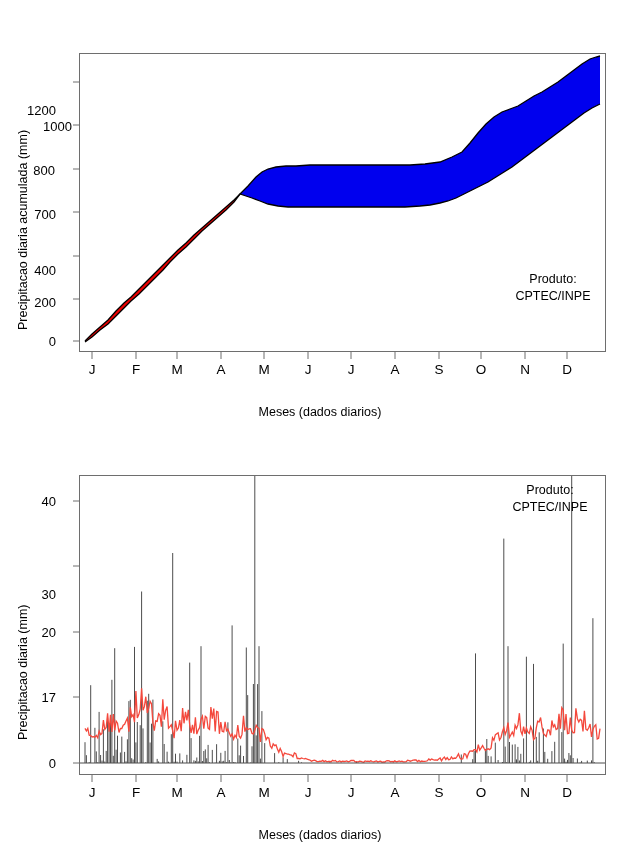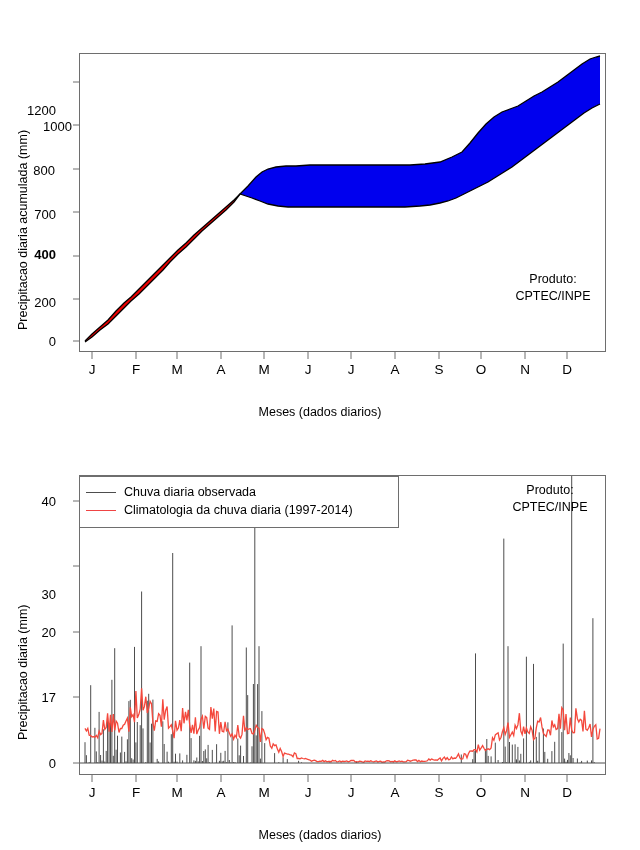--- a/index.html
+++ b/index.html
@@ -114,21 +114,21 @@
 
 <div class="figure" id="panel-top">
 
 
   <div class="axis-title-y" style="left:16px; top:330px;">Precipitacao diaria acumulada (mm)</div>
 
   <div class="tick-label-y" style="left:8px; top:76px;  width:48px;margin-top:28px;">1200</div>
   <div class="tick-label-y" style="left:24px; top:120px; width:48px;">1000</div>
   <div class="tick-label-y" style="left:7px; top:164px; width:48px;">800</div>
   <div class="tick-label-y" style="left:8px; top:208px; width:48px;">700</div>
-  <div class="tick-label-y" style="left:8px; top:248px; width:48px;font-weight:bold;">400</div>
+  <div class="tick-label-y" style="left:8px; top:264px; width:48px;">400</div>
   <div class="tick-label-y" style="left:8px; top:296px; width:48px;">200</div>
   <div class="tick-label-y" style="left:8px; top:335px; width:48px;">0</div>
 
   <svg class="plot-svg" width="640" height="430" viewBox="0 0 640 430">
 
     <rect x="79.5" y="53.5" width="526" height="298" fill="none" stroke="#6e6e6e" stroke-width="1"></rect>
 
     <g stroke="#6e6e6e" stroke-width="1">
       <line x1="73" y1="82" x2="79.5" y2="82"></line>
       <line x1="73" y1="125" x2="79.5" y2="125"></line>
@@ -413,34 +413,20 @@
         <line x1="591.5" y1="333" x2="591.5" y2="330.4"></line>
         <line x1="592.9" y1="333" x2="592.9" y2="188.2"></line>
         <line x1="594.3" y1="333" x2="594.3" y2="332.2"></line>
       </g>
 
     <path id="clim-daily" fill="none" stroke="#f4483c" stroke-width="1.3" d="M 85.0,298.4 L 86.4,301.0 L 87.8,298.4 L 89.2,305.2 L 90.7,305.6 L 92.1,307.0 L 93.5,306.7 L 94.9,307.2 L 96.3,305.4 L 97.7,307.8 L 99.1,301.1 L 100.6,304.6 L 102.0,303.4 L 103.4,290.1 L 104.8,299.4 L 106.2,297.6 L 107.6,283.3 L 109.1,301.6 L 110.5,284.8 L 111.9,302.0 L 113.3,284.0 L 114.7,300.3 L 116.1,291.0 L 117.5,293.2 L 119.0,302.5 L 120.4,298.5 L 121.8,298.6 L 123.2,295.2 L 124.6,294.3 L 126.0,290.9 L 127.4,288.1 L 128.9,301.6 L 130.3,277.3 L 131.7,286.7 L 133.1,284.7 L 134.5,292.2 L 135.9,261.1 L 137.3,287.9 L 138.8,284.6 L 140.2,279.2 L 141.6,258.2 L 143.0,280.3 L 144.4,276.7 L 145.8,266.7 L 147.3,283.0 L 148.7,278.2 L 150.1,271.2 L 151.5,273.6 L 152.9,292.6 L 154.3,300.7 L 155.7,290.8 L 157.2,291.4 L 158.6,283.6 L 160.0,285.2 L 161.4,296.6 L 162.8,269.3 L 164.2,289.7 L 165.6,280.4 L 167.1,276.6 L 168.5,298.2 L 169.9,296.6 L 171.3,294.8 L 172.7,300.9 L 174.1,308.1 L 175.5,290.9 L 177.0,300.2 L 178.4,298.0 L 179.8,290.0 L 181.2,301.2 L 182.6,278.1 L 184.0,293.3 L 185.5,281.9 L 186.9,290.3 L 188.3,279.8 L 189.7,294.8 L 191.1,302.8 L 192.5,294.9 L 193.9,303.7 L 195.4,287.3 L 196.8,304.1 L 198.2,300.1 L 199.6,297.7 L 201.0,289.2 L 202.4,286.1 L 203.8,298.6 L 205.3,286.4 L 206.7,287.6 L 208.1,298.1 L 209.5,299.3 L 210.9,277.0 L 212.3,288.6 L 213.8,278.6 L 215.2,301.5 L 216.6,281.5 L 218.0,282.0 L 219.4,303.8 L 220.8,292.1 L 222.2,301.2 L 223.7,301.8 L 225.1,291.8 L 226.5,300.7 L 227.9,299.0 L 229.3,303.1 L 230.7,306.4 L 232.1,303.9 L 233.6,309.1 L 235.0,305.2 L 236.4,307.5 L 237.8,295.0 L 239.2,306.2 L 240.6,308.2 L 242.0,304.4 L 243.5,285.9 L 244.9,301.6 L 246.3,297.7 L 247.7,299.7 L 249.1,298.8 L 250.5,298.6 L 252.0,303.4 L 253.4,303.9 L 254.8,300.3 L 256.2,295.3 L 257.6,297.5 L 259.0,298.3 L 260.4,311.9 L 261.9,298.5 L 263.3,299.4 L 264.7,303.6 L 266.1,309.7 L 267.5,307.4 L 268.9,308.2 L 270.3,316.0 L 271.8,318.3 L 273.2,313.8 L 274.6,315.7 L 276.0,315.0 L 277.4,318.9 L 278.8,322.3 L 280.2,318.4 L 281.7,321.7 L 283.1,326.6 L 284.5,323.1 L 285.9,323.5 L 287.3,324.2 L 288.7,324.1 L 290.2,325.0 L 291.6,325.2 L 293.0,326.7 L 294.4,322.9 L 295.8,323.6 L 297.2,328.5 L 298.6,328.5 L 300.1,328.9 L 301.5,328.0 L 302.9,328.5 L 304.3,328.9 L 305.7,328.4 L 307.1,329.2 L 308.5,329.6 L 310.0,330.0 L 311.4,331.2 L 312.8,330.6 L 314.2,330.1 L 315.6,330.7 L 317.0,331.6 L 318.4,331.6 L 319.9,331.1 L 321.3,331.3 L 322.7,330.4 L 324.1,331.6 L 325.5,330.7 L 326.9,331.8 L 328.4,331.3 L 329.8,331.5 L 331.2,331.7 L 332.6,330.2 L 334.0,331.0 L 335.4,330.5 L 336.8,331.9 L 338.3,331.6 L 339.7,331.0 L 341.1,331.9 L 342.5,331.2 L 343.9,331.5 L 345.3,331.3 L 346.7,330.9 L 348.2,331.8 L 349.6,331.3 L 351.0,330.4 L 352.4,330.5 L 353.8,330.4 L 355.2,332.0 L 356.6,331.6 L 358.1,332.1 L 359.5,331.2 L 360.9,331.3 L 362.3,331.9 L 363.7,332.2 L 365.1,330.9 L 366.6,331.3 L 368.0,331.2 L 369.4,331.6 L 370.8,330.8 L 372.2,331.5 L 373.6,331.9 L 375.0,331.4 L 376.5,330.9 L 377.9,332.0 L 379.3,331.4 L 380.7,331.2 L 382.1,332.2 L 383.5,331.9 L 384.9,332.0 L 386.4,330.8 L 387.8,330.7 L 389.2,330.9 L 390.6,331.8 L 392.0,331.4 L 393.4,331.9 L 394.8,330.9 L 396.3,331.8 L 397.7,331.5 L 399.1,331.0 L 400.5,331.5 L 401.9,331.1 L 403.3,331.9 L 404.8,331.9 L 406.2,331.7 L 407.6,330.2 L 409.0,330.6 L 410.4,331.2 L 411.8,330.7 L 413.2,330.1 L 414.7,329.9 L 416.1,330.0 L 417.5,331.6 L 418.9,330.4 L 420.3,331.8 L 421.7,331.0 L 423.1,331.3 L 424.6,331.4 L 426.0,331.2 L 427.4,330.8 L 428.8,328.9 L 430.2,330.1 L 431.6,329.0 L 433.0,329.7 L 434.5,330.2 L 435.9,329.9 L 437.3,330.2 L 438.7,329.0 L 440.1,327.9 L 441.5,330.8 L 443.0,328.3 L 444.4,327.1 L 445.8,329.5 L 447.2,327.6 L 448.6,329.7 L 450.0,329.5 L 451.4,326.9 L 452.9,328.9 L 454.3,328.0 L 455.7,328.3 L 457.1,326.3 L 458.5,323.9 L 459.9,328.0 L 461.3,329.3 L 462.8,328.8 L 464.2,323.6 L 465.6,324.2 L 467.0,327.8 L 468.4,323.8 L 469.8,321.1 L 471.3,321.0 L 472.7,321.2 L 474.1,319.7 L 475.5,319.6 L 476.9,322.0 L 478.3,314.7 L 479.7,320.1 L 481.2,317.9 L 482.6,315.6 L 484.0,318.3 L 485.4,320.5 L 486.8,319.3 L 488.2,318.8 L 489.6,319.7 L 491.1,317.9 L 492.5,307.7 L 493.9,310.3 L 495.3,304.9 L 496.7,303.8 L 498.1,302.9 L 499.5,309.9 L 501.0,307.5 L 502.4,301.8 L 503.8,297.7 L 505.2,304.4 L 506.6,300.6 L 508.0,292.6 L 509.5,307.4 L 510.9,304.8 L 512.3,302.1 L 513.7,305.5 L 515.1,295.3 L 516.5,298.6 L 517.9,294.9 L 519.4,283.2 L 520.8,301.1 L 522.2,304.6 L 523.6,296.7 L 525.0,303.9 L 526.4,297.8 L 527.8,301.9 L 529.3,303.5 L 530.7,296.8 L 532.1,300.3 L 533.5,309.6 L 534.9,308.1 L 536.3,297.9 L 537.7,291.1 L 539.2,291.8 L 540.6,287.5 L 542.0,296.9 L 543.4,303.3 L 544.8,305.1 L 546.2,306.4 L 547.7,300.0 L 549.1,300.2 L 550.5,305.3 L 551.9,290.5 L 553.3,296.9 L 554.7,294.8 L 556.1,299.5 L 557.6,298.6 L 559.0,283.8 L 560.4,298.7 L 561.8,277.7 L 563.2,279.7 L 564.6,300.1 L 566.0,284.0 L 567.5,303.6 L 568.9,303.2 L 570.3,287.6 L 571.7,300.0 L 573.1,302.7 L 574.5,302.6 L 575.9,278.4 L 577.4,288.7 L 578.8,292.0 L 580.2,289.2 L 581.6,290.4 L 583.0,301.4 L 584.4,280.7 L 585.9,299.2 L 587.3,300.3 L 588.7,297.7 L 590.1,294.0 L 591.5,306.9 L 592.9,299.6 L 594.3,296.3 L 595.8,294.7 L 597.2,309.0 L 598.6,308.4 L 600.0,298.7 "></path>
 
     <line x1="80" y1="333" x2="605" y2="333" stroke="#4d4d4d" stroke-width="1"></line>
   </svg>
 
-  <div class="legend-box" style="left:79px; top:46px; width:320px; height:52px; padding:6px 0 0 0;">
-    <div class="legend-row">
-      <span class="legend-key">
-        <span class="legend-swatch-line grey"></span>
-      </span>
-      <span class="legend-label">Chuva diaria observada</span>
-    </div>
-    <div class="legend-row">
-      <span class="legend-key">
-        <span class="legend-swatch-line red"></span>
-      </span>
-      <span class="legend-label">Climatologia da chuva diaria (1997-2014)</span>
-    </div>
-  </div>
 
   <div class="produto" style="left:495px; top:52px; width:110px;"><span>Produto:</span>
 <span>CPTEC/INPE</span></div>
 
   <div class="tick-label-x" style="left:78px;  top:356px; width:28px;">J</div>
   <div class="tick-label-x" style="left:122px; top:356px; width:28px;">F</div>
   <div class="tick-label-x" style="left:163px; top:356px; width:28px;">M</div>
   <div class="tick-label-x" style="left:207px; top:356px; width:28px;">A</div>
   <div class="tick-label-x" style="left:250px; top:356px; width:28px;">M</div>
   <div class="tick-label-x" style="left:294px; top:356px; width:28px;">J</div>

